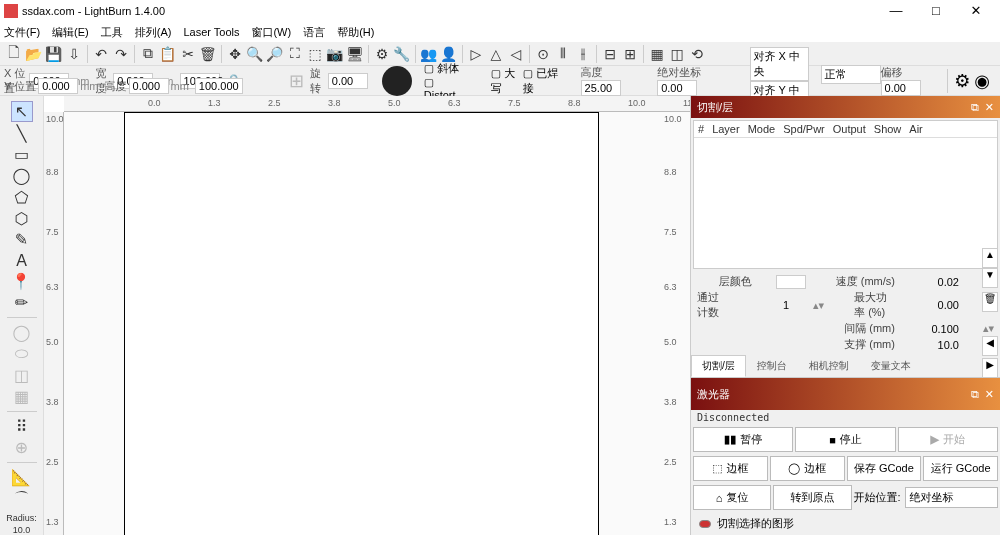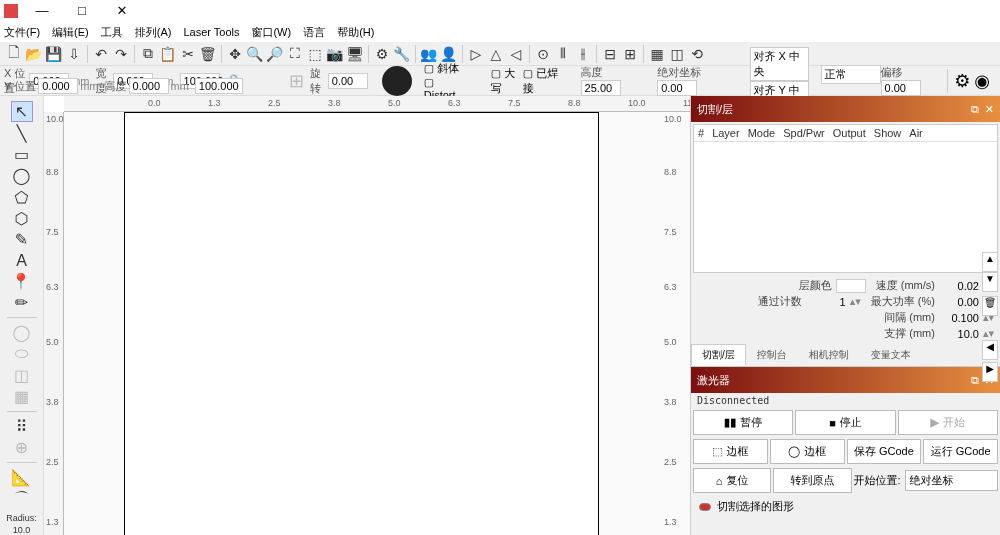--- a/index.html
+++ b/index.html
@@ -29,31 +29,31 @@
 .left-tools .hr { width: 30px; height: 1px; background: #ccc; margin: 4px 0; }
 .left-tools .radius-lbl { font-size: 9px; color: #333; margin-top: 2px; }
 .canvas-wrap { flex: 1; background: #fff; position: relative; overflow: hidden; }
 .ruler-h { position: absolute; top: 0; left: 20px; right: 0; height: 16px; background: #f4f4f4; border-bottom: 1px solid #bbb; }
 .ruler-h .tick { position: absolute; top: 2px; font-size: 9px; color: #666; margin-left: 29px; }
 .ruler-v { position: absolute; top: 16px; left: 0; width: 20px; bottom: 0; background: #f4f4f4; border-right: 1px solid #bbb; }
 .ruler-v .tick { position: absolute; left: 2px; font-size: 9px; color: #666; }
 .canvas { position: absolute; top: 16px; left: 20px; right: 0; bottom: 0; background: #fafafa; }
 .canvas .workrect { position: absolute; border: 1px solid #000; background: #fff; }
 .right-panels { width: 310px; background: #f0f0f0; display: flex; flex-direction: column; border-left: 1px solid #ccc; }
-.panel-head { height: 26px; background: linear-gradient(90deg, #7a1010, #e89040); color: #fff; font-size: 11px; padding: 1px 6px; display: flex; align-items: center; }
+.panel-head { height: 32px; background: linear-gradient(90deg, #7a1010, #e89040); color: #fff; font-size: 11px; padding: 1px 6px; display: flex; align-items: center; }
 .panel-head .flex { flex: 1; }
 .panel-head .x { color: #fff; }
 .cuts-table { background: #fff; border: 1px solid #ccc; margin: 2px; }
 .cuts-table .hdr { display: flex; border-bottom: 1px solid #ddd; padding: 2px 4px; font-size: 10px; color: #333; }
 .cuts-table .hdr span { margin-right: 8px; }
 .cuts-body { height: 130px; background: #fff; }
 .side-btns { position: absolute; right: 2px; top: 130px; display: flex; flex-direction: column; }
 .side-btns .b { width: 16px; height: 20px; border: 1px solid #ccc; background: #fff; text-align: center; margin-bottom: 24px; font-size: 10px; }
 .props { padding: 2px 6px; font-size: 10px; }
-.props .row { display: flex; justify-content: flex-end; align-items: center; margin: 1px 0; }
+.props .row { display: flex; justify-content: flex-end; align-items: center; margin: 1px 0; gap: 20px; }
 .props .row .l { color: #444; margin-right: 4px; }
 .props .row .v { min-width: 40px; text-align: right; margin-right: 2px; }
 .props .row .spin { color: #888; margin-left: 2px; }
 .tabs { display: flex; background: #f0f0f0; border-bottom: 1px solid #ccc; }
 .tabs .tab { padding: 3px 10px; font-size: 10px; color: #555; border: 1px solid transparent; }
 .tabs .tab.active { background: #fff; border: 1px solid #ccc; border-bottom: 1px solid #fff; color: #000; }
 .laser-panel { flex: 1; display: flex; flex-direction: column; }
 .status { padding: 2px 6px; font-size: 10px; color: #333; font-family: monospace; }
 .btn-row { display: flex; padding: 2px; gap: 2px; }
 .btn-row .btn { flex: 1; background: #fff; border: 1px solid #bbb; padding: 4px 2px; text-align: center; font-size: 11px; display: flex; align-items: center; justify-content: center; gap: 4px; }
@@ -67,20 +67,21 @@
 .job-origin { display: flex; align-items: center; justify-content: flex-end; padding: 2px 8px; font-size: 10px; }
 .origin-grid { display: grid; grid-template-columns: repeat(3, 12px); gap: 2px; margin-left: 6px; }
 .origin-grid .dot { width: 10px; height: 10px; border: 1px solid #999; border-radius: 50%; background: #fff; }
 .origin-grid .dot.sel { background: #5a5; }
 </style>
 </head>
 <body>
 
 <div class="titlebar">
   <div class="icon"></div>
+  <div class="title">ssdax.com - LightBurn 1.4.00</div>
   <div class="win-btn">—</div>
   <div class="win-btn">□</div>
   <div class="win-btn">✕</div>
 </div>
 
 <div class="menubar">
   <span>文件(F)</span>
   <span>编辑(E)</span>
   <span>工具</span>
   <span>排列(A)</span>

